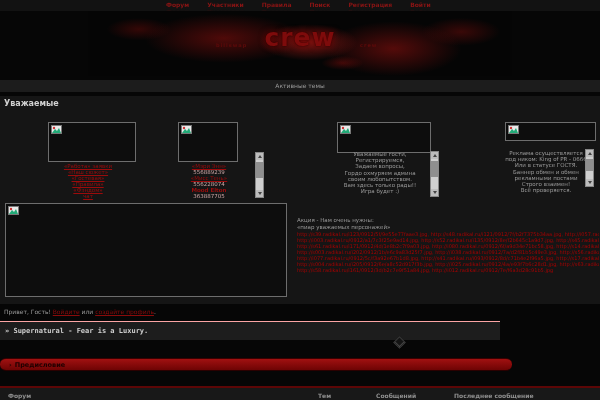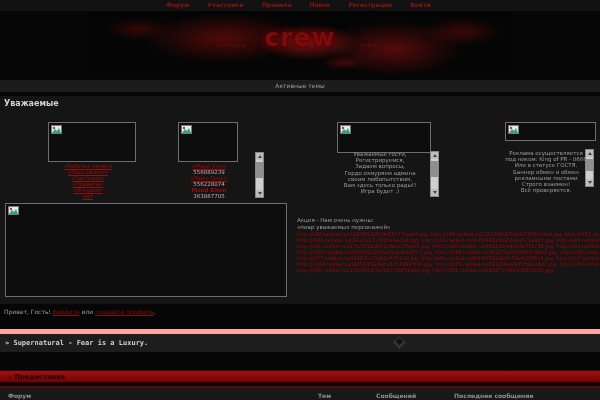--- a/index.html
+++ b/index.html
@@ -58,33 +58,33 @@
   
   .promo-t{left:297px;font-size:5.5px;color:#9a9a9a;}
   .urlline{left:297px;width:302px;font-size:5px;line-height:6px;color:#a80000;
            text-decoration:underline;white-space:nowrap;overflow:hidden;cursor:pointer;}
 
   
   .greeting{left:4px;top:308px;font-size:6px;color:#9a9a9a;}
   .greeting .glink{color:#8a0b0b;text-decoration:underline;cursor:pointer;}
 
   
-  .boardstrip{left:0;top:321px;width:600px;height:18px;background:#1d1d1d;
-              border-top:5px solid #fca5a5;margin-top:8px;}
+  .boardstrip{left:0;top:321px;width:500px;height:18px;background:#1d1d1d;
+              border-top:1px solid #fca5a5;}
   .boardtitle{left:5px;top:5px;font-family:"DejaVu Sans Mono", monospace;
               font-size:7px;font-weight:bold;color:#cfcfcf;}
 
   .diamond{left:395px;top:338px;width:7px;height:7px;background:#141414;
            border:1px solid #3c3c3c;transform:rotate(45deg);
            box-shadow:inset -1px -1px 1px rgba(255,255,255,.25);}
 
   
-  .catbar{left:0;top:370px;width:600px;height:11px;
+  .catbar{left:0;top:358px;width:512px;height:11px;
           background:linear-gradient(#a11111,#6e0404);
-          border-top:1px solid #3a0000;border-bottom:1px solid #2a0000;}
+          border-top:1px solid #3a0000;border-bottom:1px solid #2a0000;border-radius:6px;}
   .cattext{left:9px;top:2px;font-size:6.5px;font-weight:bold;color:#1e0000;cursor:pointer;}
   .catarrow{color:#2e0202;margin-right:3px;}
 
   
   .theadrow{left:0;top:386px;width:600px;height:14px;background:#181818;
             border-top:2px solid #5c0606;}
   .th{font-size:6px;font-weight:bold;color:#8f8f8f;top:4px;}
 </style>
 </head>
 <body>

